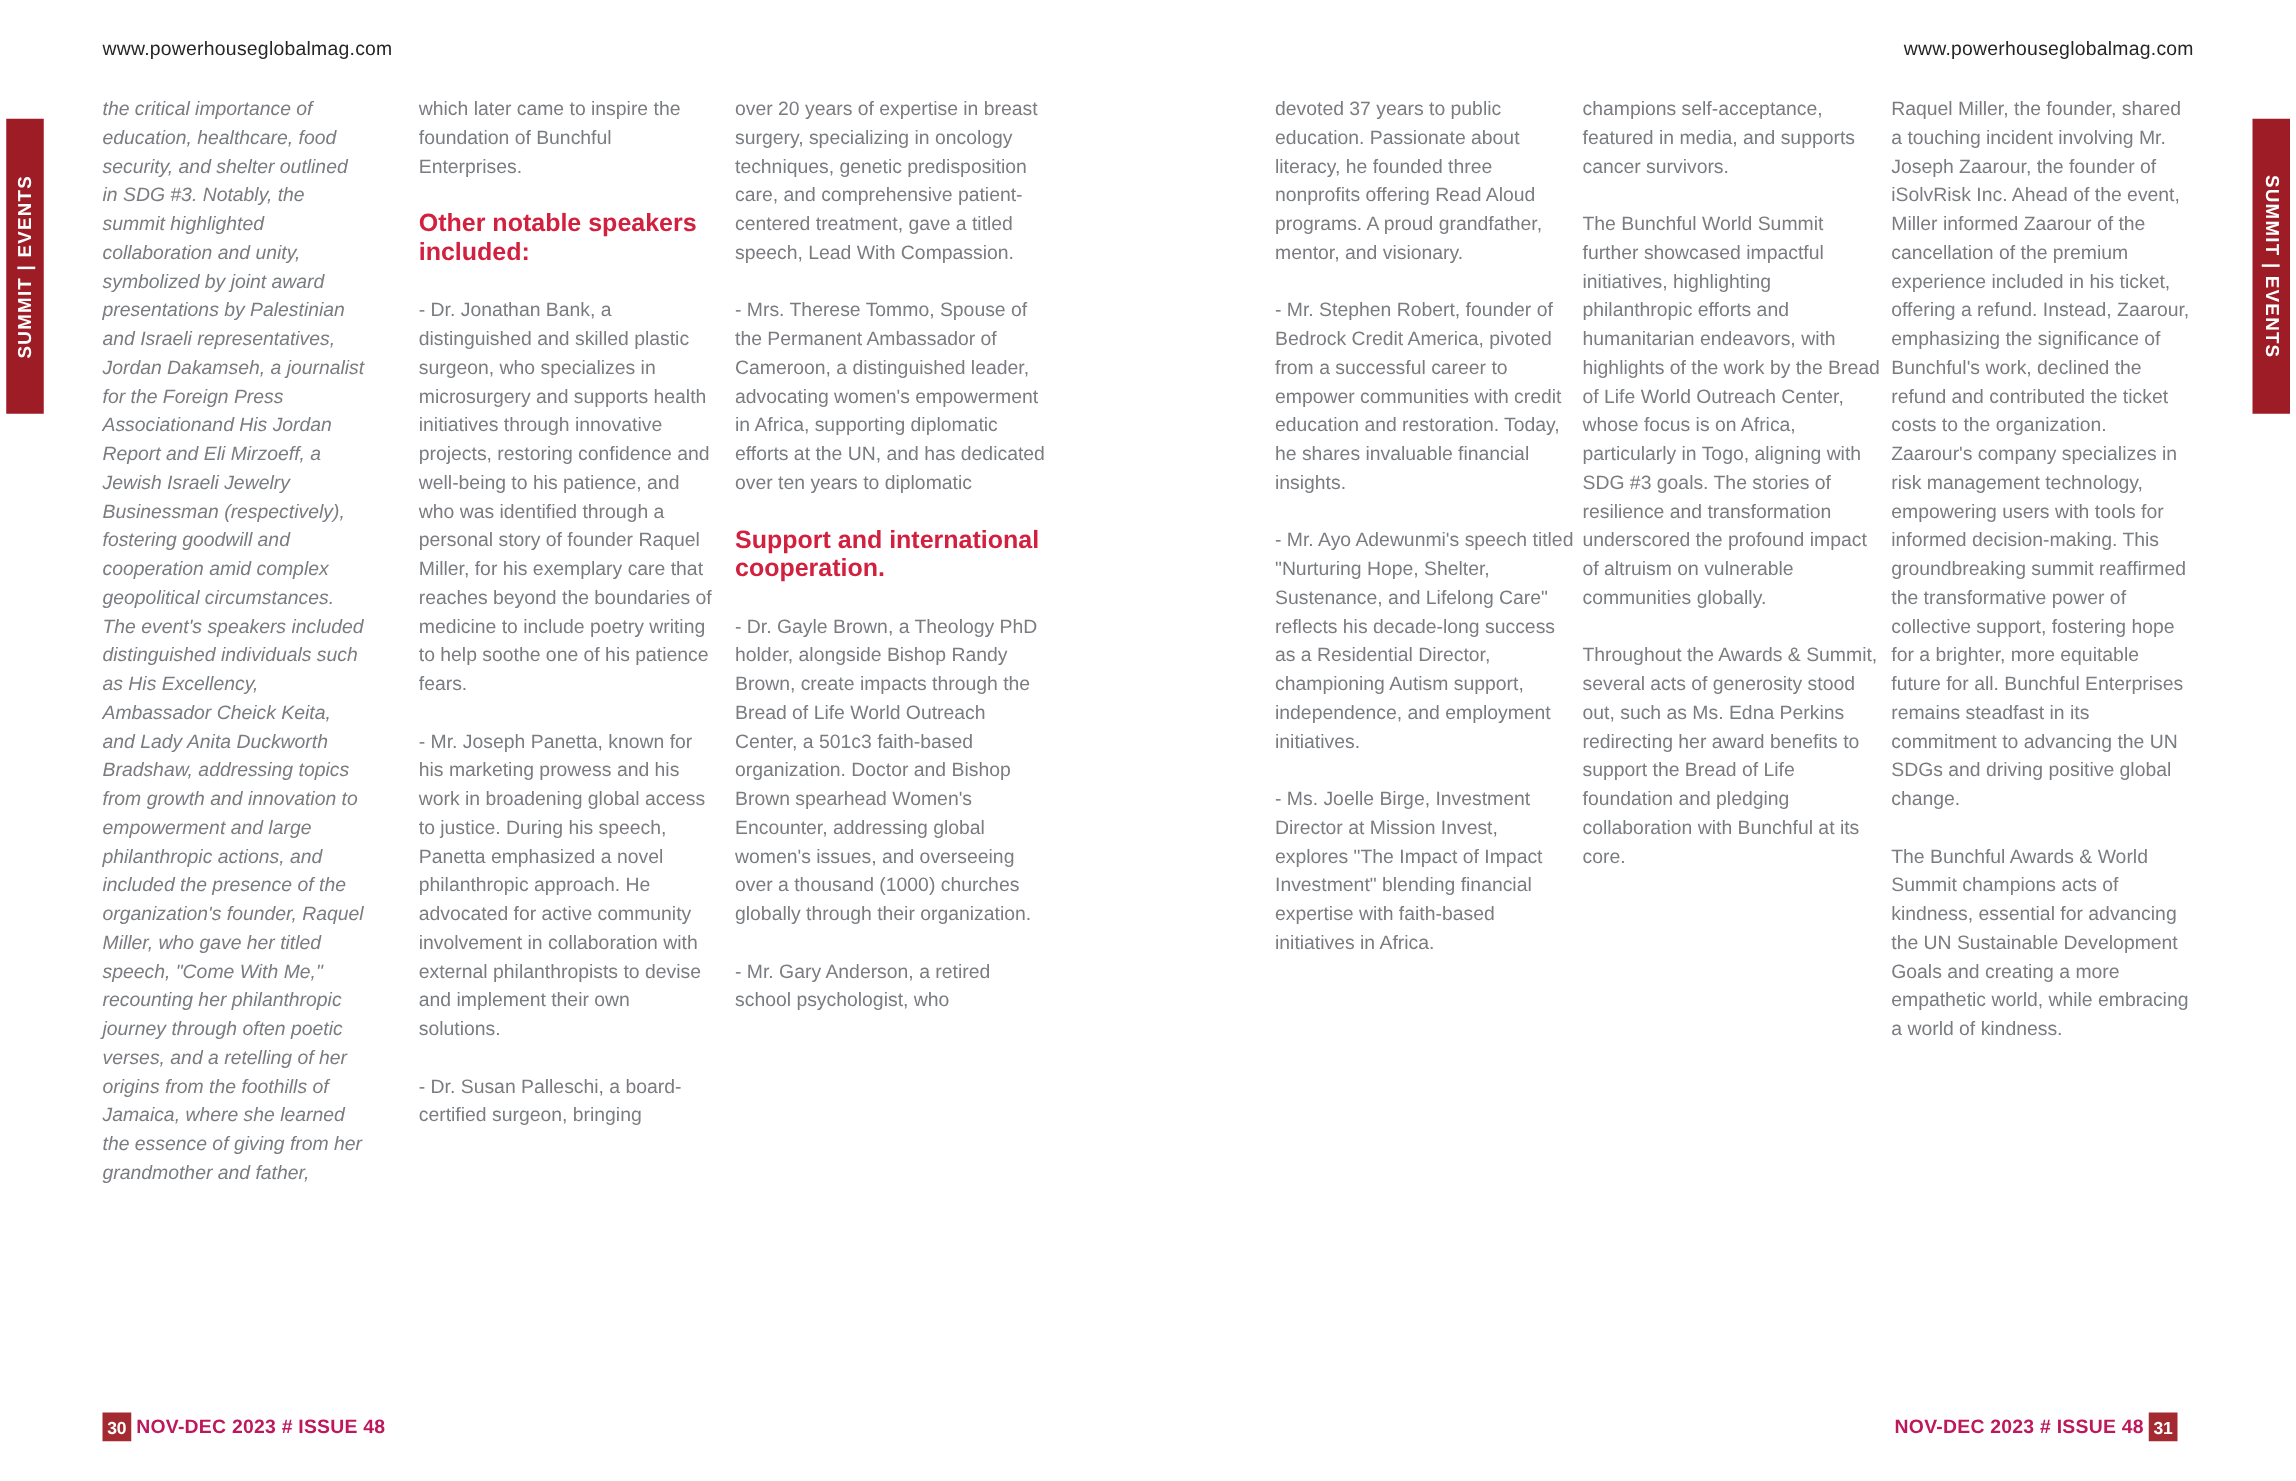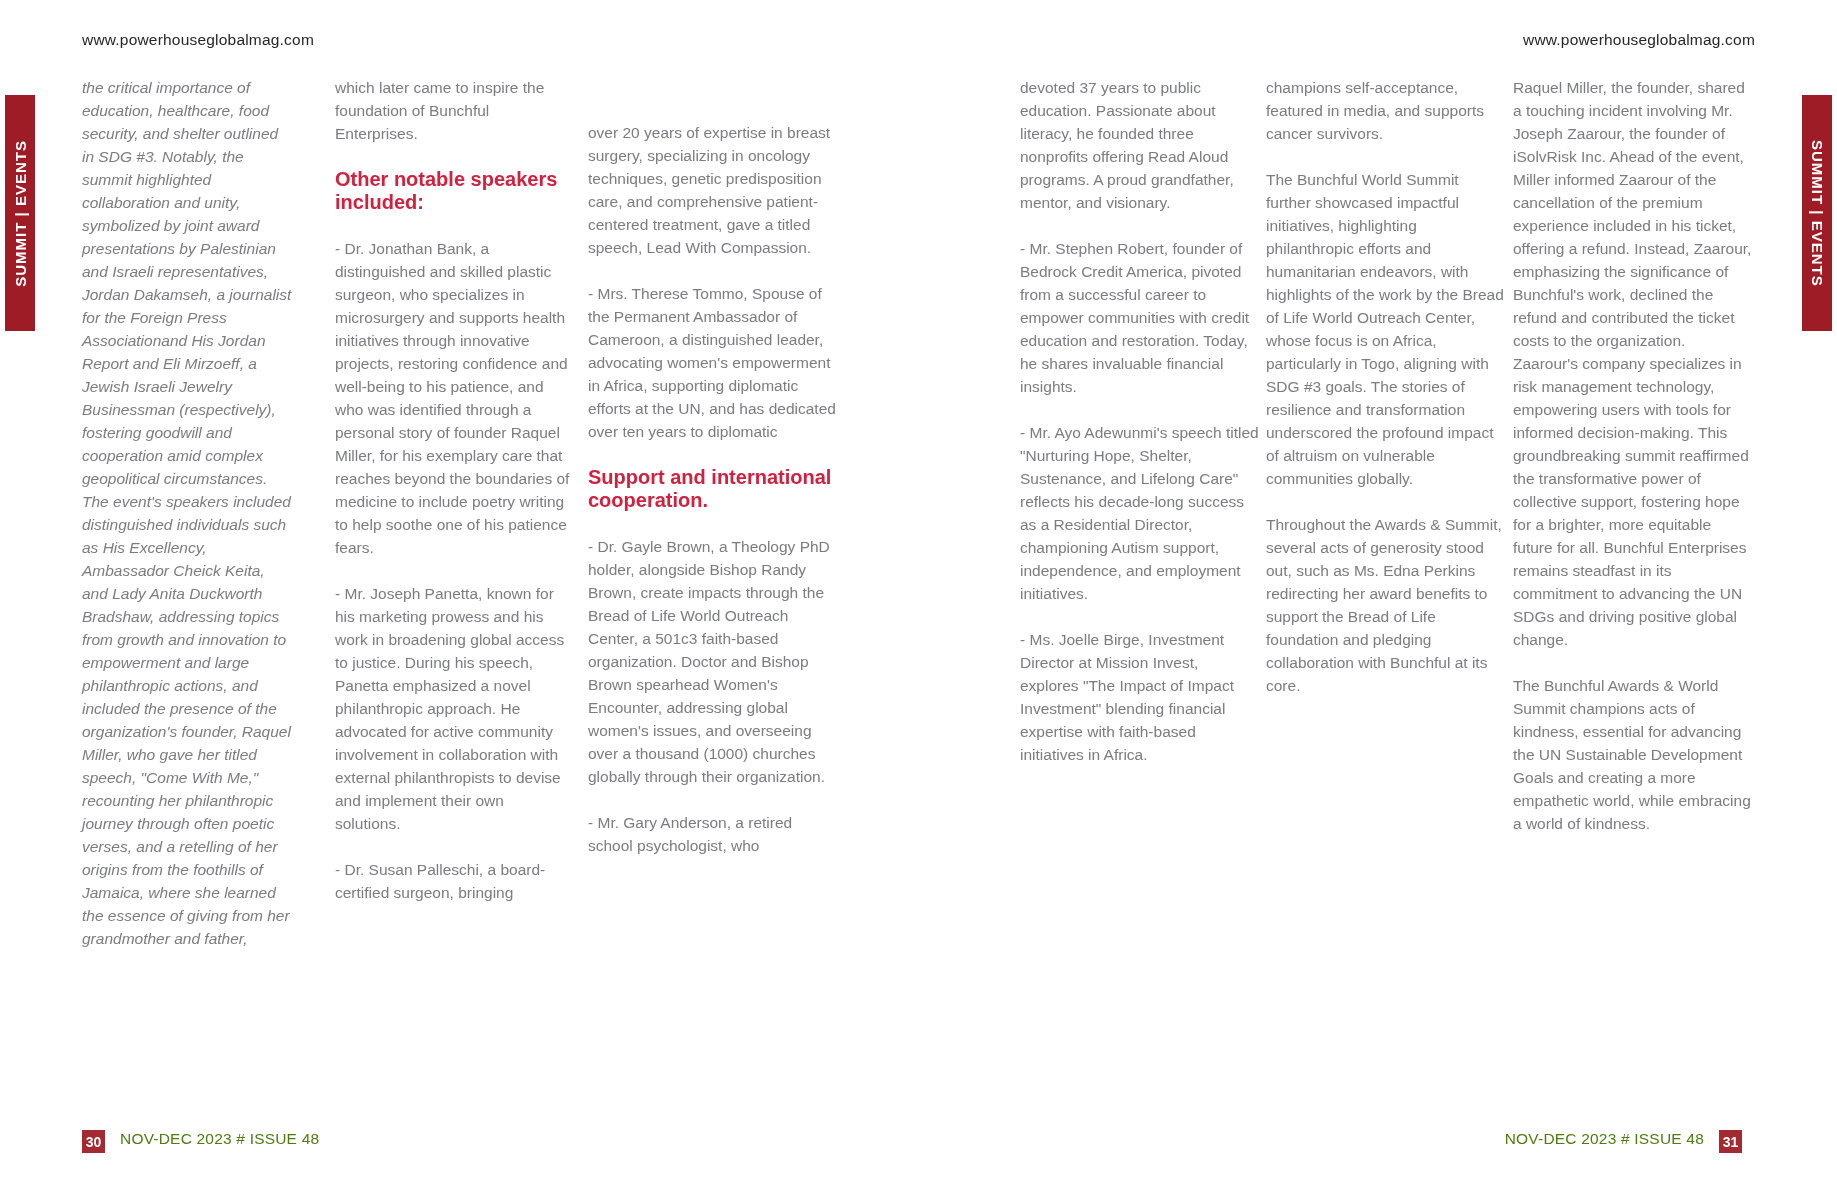--- a/index.html
+++ b/index.html
@@ -57,48 +57,48 @@
   .col .red-heading {
     margin: 0 0 23px 0;
     font-size: 20px;
     line-height: 23px;
     font-weight: 700;
     color: #D2203F;
   }
 
   .col-l1 { left: 82px;   width: 212px; font-style: italic; }
   .col-l2 { left: 335px;  width: 238px; }
-  .col-l3 { left: 588px;  width: 250px; margin-top: 45px; }
+  .col-l3 { left: 588px;  width: 250px; }
   .col-r1 { left: 1020px; width: 240px; }
   .col-r2 { left: 1266px; width: 240px; }
   .col-r3 { left: 1513px; width: 240px; }
 
   .footer {
     position: absolute;
     top: 1130px;
     display: flex;
-    align-items: flex-start;
-    gap: 15px;
+    align-items: center;
+    gap: 4px;
   }
   .footer-left { left: 82px; }
   .footer-right { right: 95px; }
   .page-box {
     width: 23px;
     height: 23px;
     background: #A32A31;
     color: #ffffff;
     font-weight: 700;
     font-size: 14px;
     display: flex;
     align-items: center;
     justify-content: center;
   }
   .issue-text {
-    color: #4d7c0f;
-    font-weight: 400;
+    color: #be185d;
+    font-weight: 700;
     font-size: 15.5px;
     letter-spacing: 0.2px;
     white-space: nowrap;
   }
 </style>
 </head>
 <body>
 
 <div class="url url-left">www.powerhouseglobalmag.com</div>
 <div class="url url-right">www.powerhouseglobalmag.com</div>

